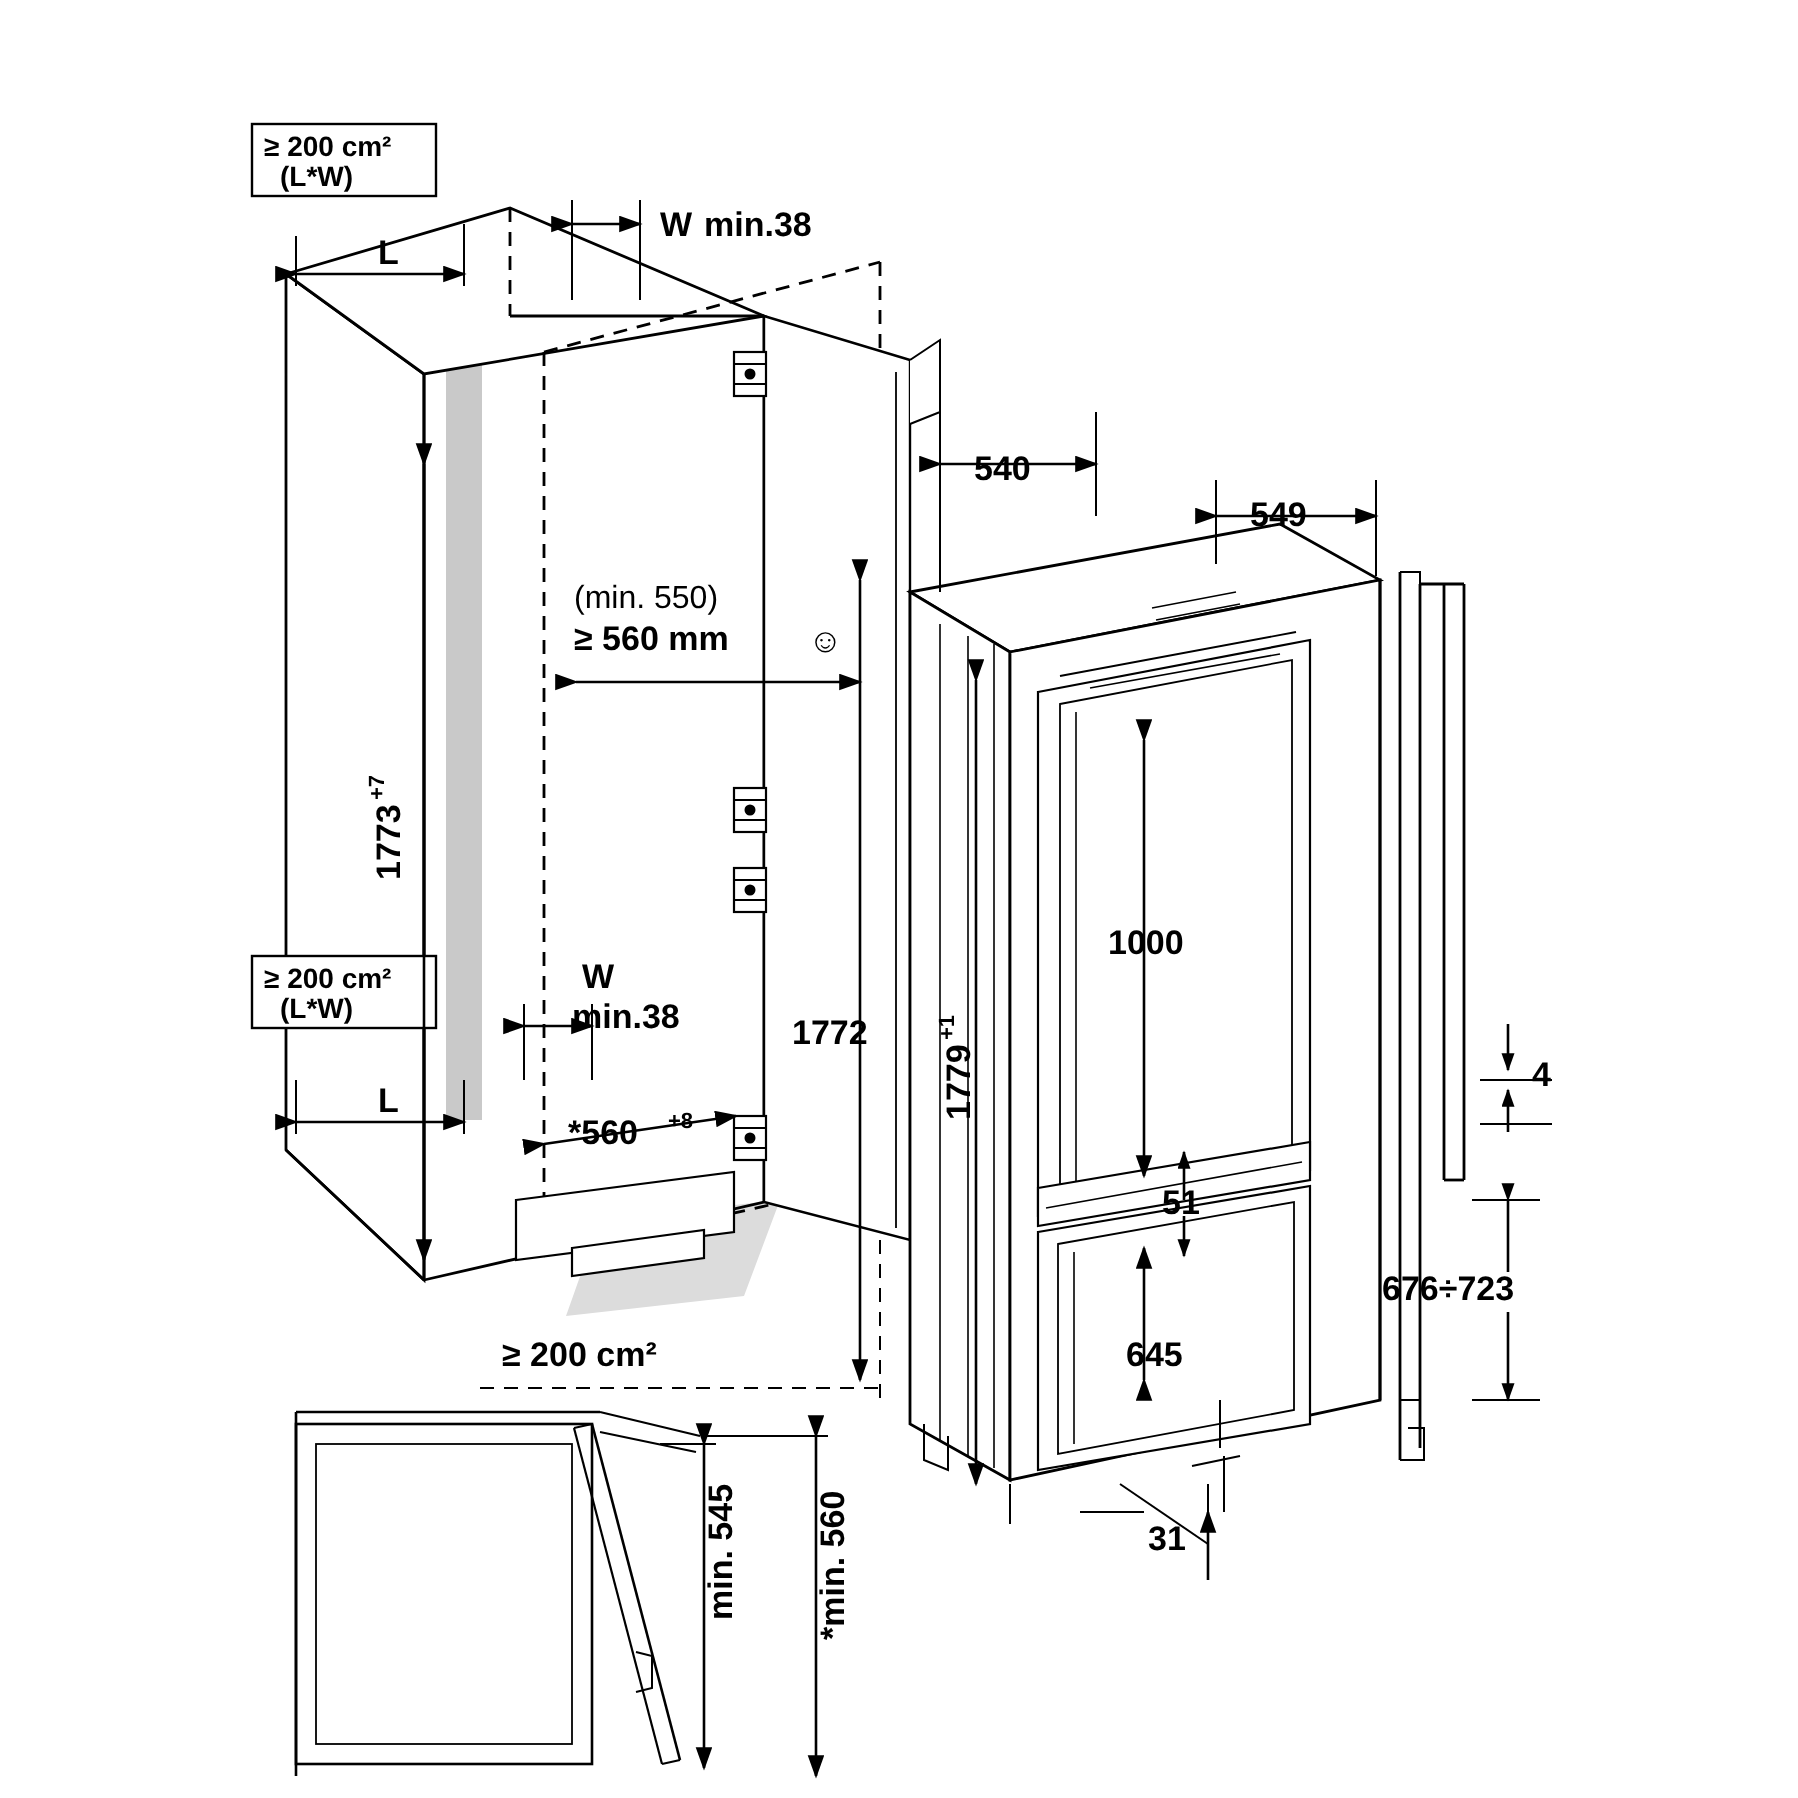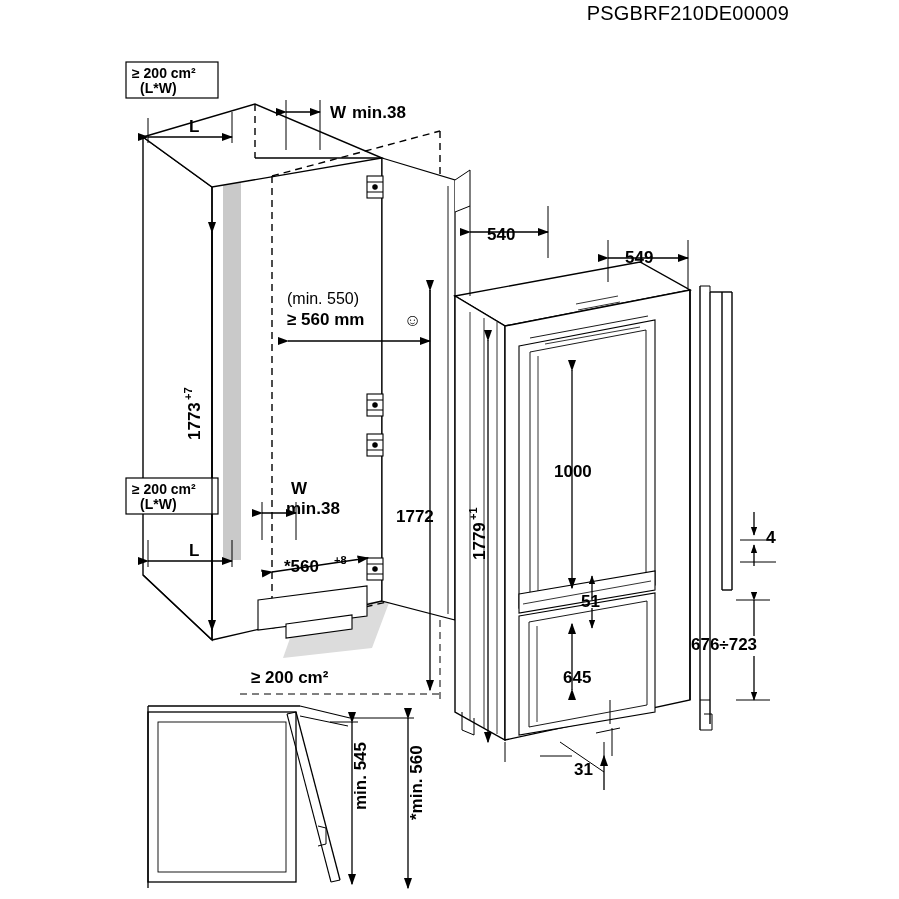--- a/index.html
+++ b/index.html
@@ -50,21 +50,20 @@
   .sup {
     font-size: 11px;
     font-weight: bold;
   }
 </style>
 </head>
 <body>
 
 <div id="sheet">
 
-  <div class="doc-code">PSGBRF210DE00009</div>
 
   <svg id="drawing" width="899" height="899" viewBox="0 0 899 899">
 
     <defs>
       <marker id="ah" markerWidth="9" markerHeight="9" refX="8" refY="3.2" orient="auto" markerUnits="strokeWidth">
         <path d="M0,0 L9,3.2 L0,6.4 z" fill="#000"></path>
       </marker>
       <marker id="ahs" markerWidth="7" markerHeight="7" refX="6.4" refY="2.5" orient="auto" markerUnits="strokeWidth">
         <path d="M0,0 L7,2.5 L0,5 z" fill="#000"></path>
       </marker>

